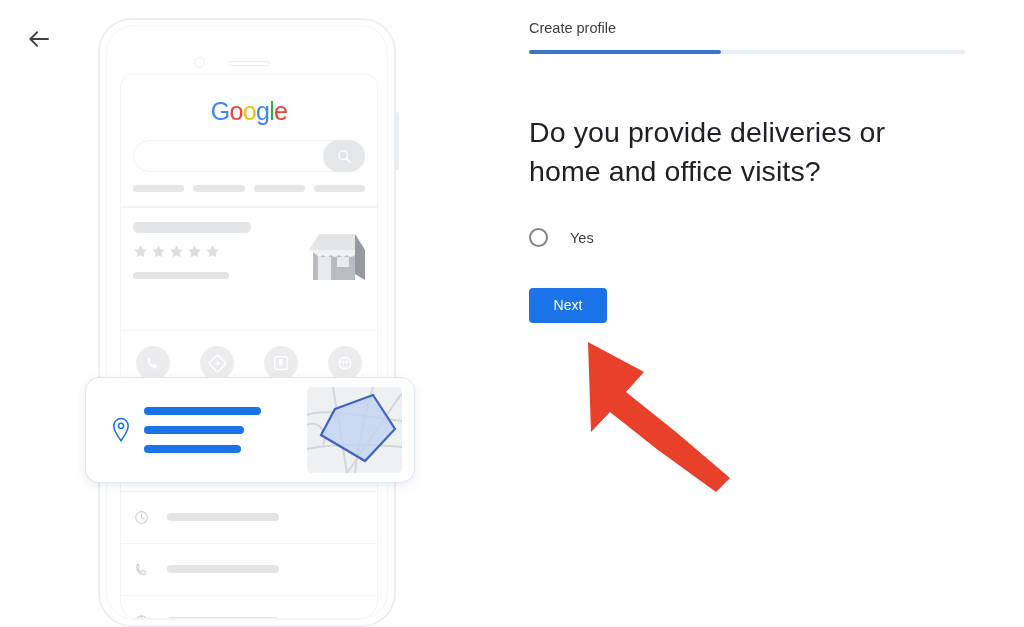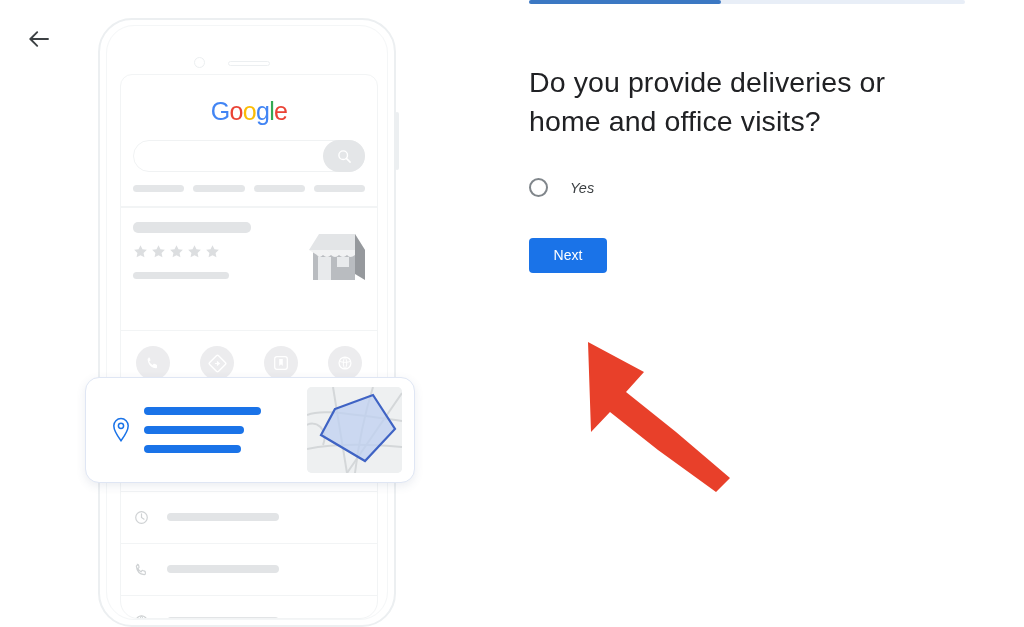--- a/index.html
+++ b/index.html
@@ -171,21 +171,21 @@
   }
   h1.q {
     font-size: 28.5px; font-weight: 400; color: #202124;
     line-height: 1.36; margin: 59px 0 0 0; max-width: 425px;
     letter-spacing: 0.1px;
   }
   .desc {
     font-size: 13.6px; color: #5f6368; line-height: 1.42;
     margin-top: 25px; max-width: 440px;
   }
-  .radio-group { margin-top: 30px; font-style: italic; }
+  .radio-group { margin-top: 30px; }
   .radio-row {
     display: flex; align-items: center;
     height: 34px; margin-bottom: 13px; cursor: pointer;
   }
   .radio {
     width: 19px; height: 19px; border-radius: 50%;
     border: 2px solid #80868b;
     margin-right: 22px; flex: 0 0 19px;
     position: relative; background: #fff;
   }
@@ -382,20 +382,21 @@
         </g>
         <polygon points="28,22 66,8 88,42 58,74 14,48" fill="#bfd0f0" fill-opacity="0.75" stroke="#3f63c4" stroke-width="2.2"></polygon>
       </svg>
     </div>
   </div>
 
 </div>
 
 <div class="form">
 
+  <div class="form-title">Create profile</div>
 
   <div class="progress">
     <div class="progress-fill" style="width:44%"></div>
   </div>
 
   <h1 class="q">Do you provide deliveries or home and office visits?</h1>
 
 
   <div class="radio-group">
     <div class="radio-row">

